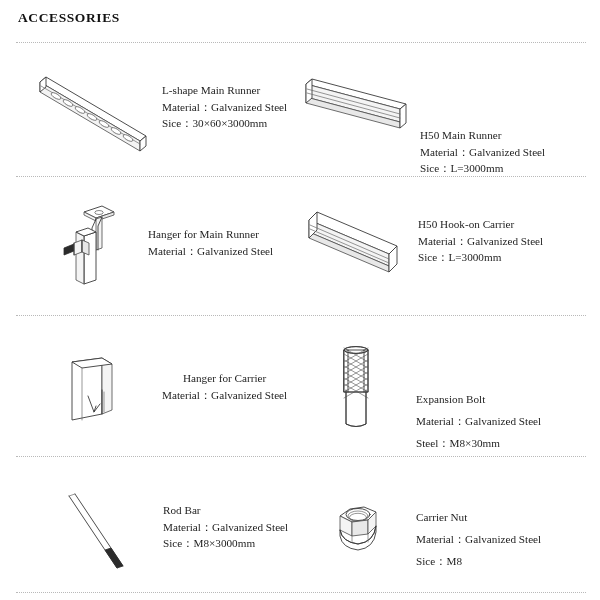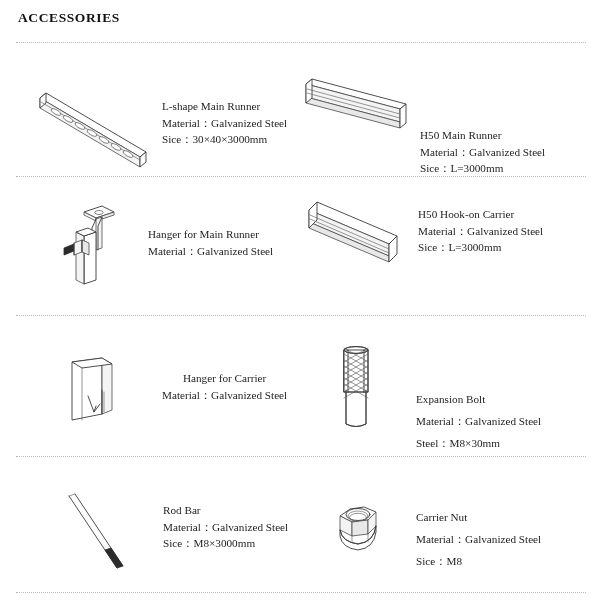--- a/index.html
+++ b/index.html
@@ -81,21 +81,21 @@
 <div class="page">
 
   <div class="title">ACCESSORIES</div>
 
   <div class="divider" style="top:42px;"></div>
   <div class="divider" style="top:176px;"></div>
   <div class="divider" style="top:315px;"></div>
   <div class="divider" style="top:456px;"></div>
   <div class="divider" style="top:592px;"></div>
 
-  <div class="item" style="left:34px; top:88px; width:260px; height:90px;text-decoration:underline;">
+  <div class="item" style="left:34px; top:72px; width:260px; height:90px;text-decoration:underline;">
     <div class="figure">
       <svg width="118" height="84" viewBox="0 0 118 84" aria-hidden="true">
 
         <path class="fillw" d="M6 10 L12 5 L112 64 L106 69 Z"></path>
 
         <path class="fillg" d="M6 10 L106 69 L106 79 L6 20 Z"></path>
 
         <path class="fillw" d="M6 10 L12 5 L12 15 L6 20 Z"></path>
 
         <path class="fillw" d="M106 69 L112 64 L112 74 L106 79 Z"></path>
@@ -109,21 +109,21 @@
           <ellipse cx="58" cy="45" rx="5.4" ry="2.2" transform="rotate(30.5 58 45)"></ellipse>
           <ellipse cx="70" cy="52" rx="5.4" ry="2.2" transform="rotate(30.5 70 52)"></ellipse>
           <ellipse cx="82" cy="59" rx="5.4" ry="2.2" transform="rotate(30.5 82 59)"></ellipse>
           <ellipse cx="94" cy="66" rx="5.4" ry="2.2" transform="rotate(30.5 94 66)"></ellipse>
         </g>
       </svg>
     </div>
     <div class="caption" style="left:128px; top:10px;">
       <span class="line">L-shape Main Runner</span>
       <span class="line">Material：Galvanized Steel</span>
-      <span class="line">Sice：30×40×3000mm</span>
+      <span class="line">Sice：30×60×3000mm</span>
     </div>
   </div>
 
   <div class="item" style="left:302px; top:72px; width:290px; height:90px;">
     <div class="figure">
       <svg width="108" height="62" viewBox="0 0 108 62" aria-hidden="true">
 
         <path class="fillw" d="M4 12 L10 7 L104 32 L98 37 Z"></path>
 
         <path class="fillg" d="M4 12 L98 37 L98 50 L4 25 Z"></path>
@@ -171,21 +171,21 @@
         <path class="ln" d="M12 43 L12 55"></path>
         <path class="ln" d="M20 40 L20 52"></path>
       </svg>
     </div>
     <div class="caption" style="left:86px; top:26px;">
       <span class="line">Hanger for Main Runner</span>
       <span class="line">Material：Galvanized Steel</span>
     </div>
   </div>
 
-  <div class="item" style="left:305px; top:196px; width:290px; height:90px;">
+  <div class="item" style="left:305px; top:206px; width:290px; height:90px;">
     <div class="figure">
       <svg width="100" height="72" viewBox="0 0 100 72" aria-hidden="true">
 
         <path class="fillw" d="M4 14 L12 6 L92 40 L84 48 Z"></path>
 
         <path class="fillg" d="M4 14 L84 48 L84 60 L4 26 Z"></path>
 
         <path class="fillmid" d="M4 26 L84 60 L84 66 L4 32 Z"></path>
 
         <path class="fillw" d="M4 14 L12 6 L12 24 L4 32 Z"></path>

